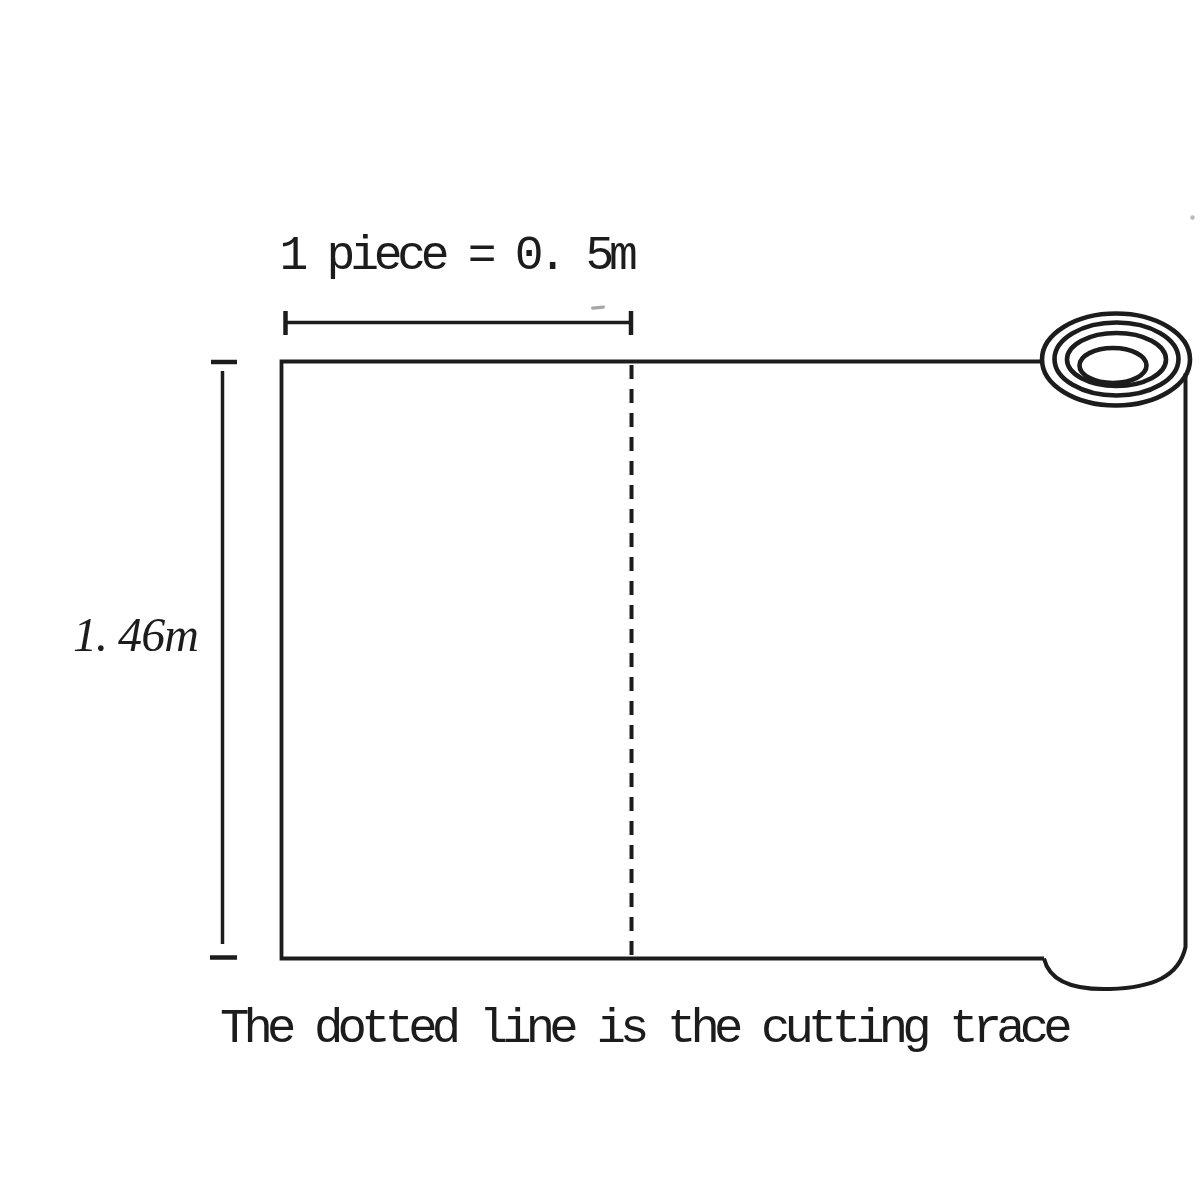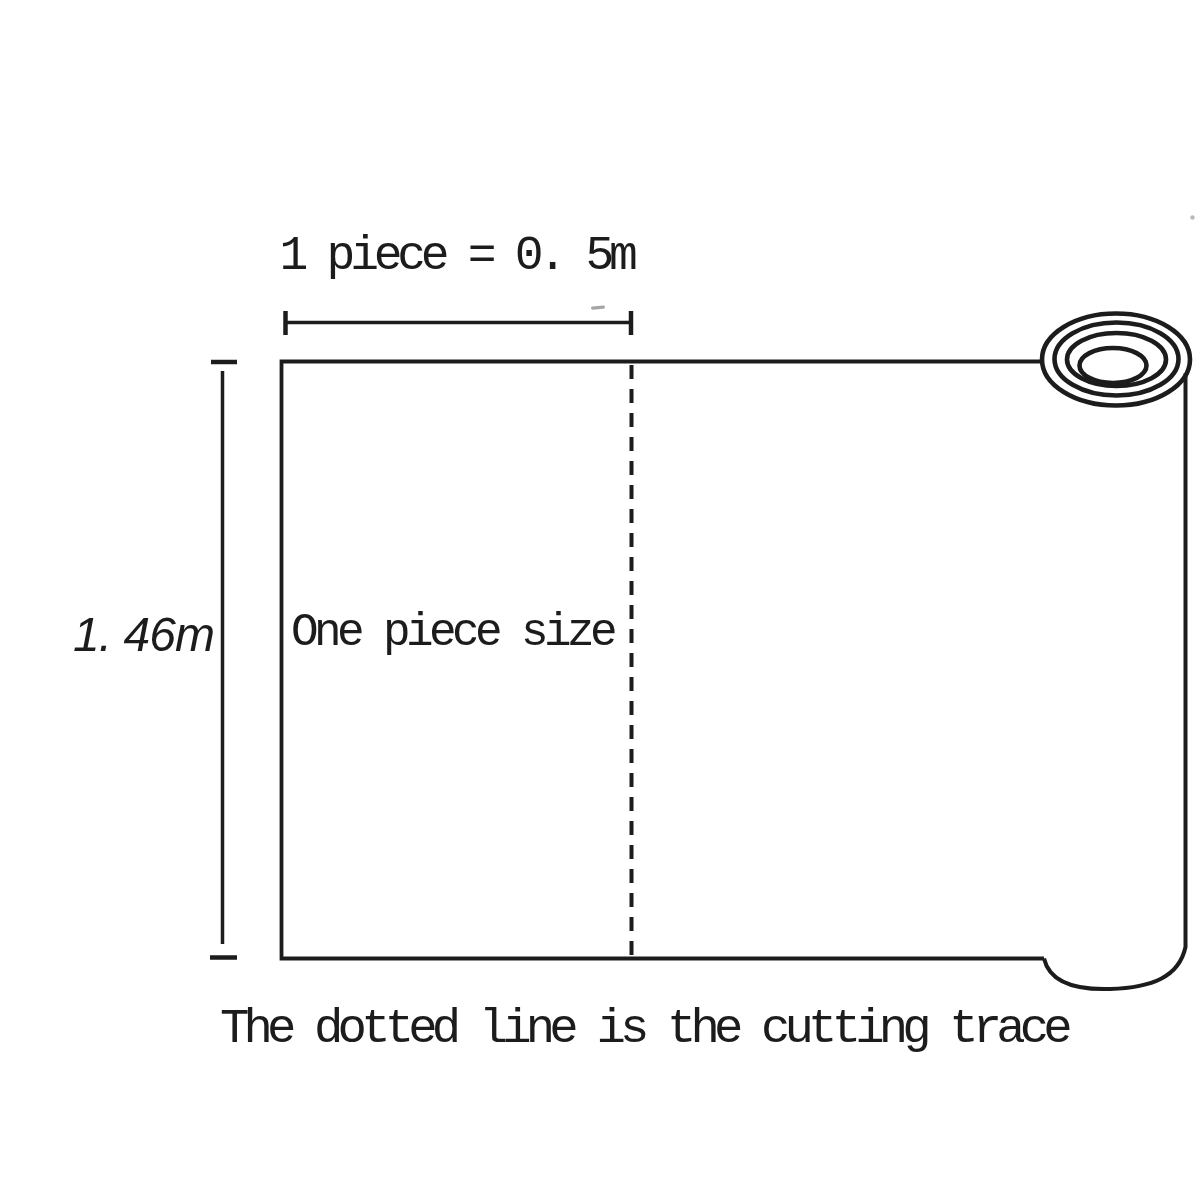--- a/index.html
+++ b/index.html
@@ -35,21 +35,21 @@
     top: 232px;
     width: 360px;
     text-align: center;
     font-size: 48px;
     letter-spacing: -0.11em;
   }
   .label-height {
     left: 73px;
     top: 611px;
     font-size: 48px;
-    font-family: Liberation Sans, sans-serif;
+    font-family: Liberation Serif, serif;
     font-style: italic;
     letter-spacing: -0.02em;
   }
   .label-piece {
     left: 291px;
     top: 610px;
     font-size: 46px;
     letter-spacing: -0.1em;
   }
   .label-caption {
@@ -94,17 +94,16 @@
     <g>
       <rect x="591" y="306" width="14" height="3.2" rx="1.6" fill="#a6a6a6" transform="rotate(-5 598 308)"></rect>
       <circle cx="1192.5" cy="217.5" r="2.2" fill="#b9b9b9"></circle>
     </g>
   </svg>
 
   <div class="label label-width">1 piece = 0. 5m</div>
 
   <div class="label label-height">1. 46m</div>
 
-  <div class="label label-piece">One piece size</div>
 
   <div class="label label-caption">The dotted line is the cutting trace</div>
 
 </div>
 
 </body></html>

